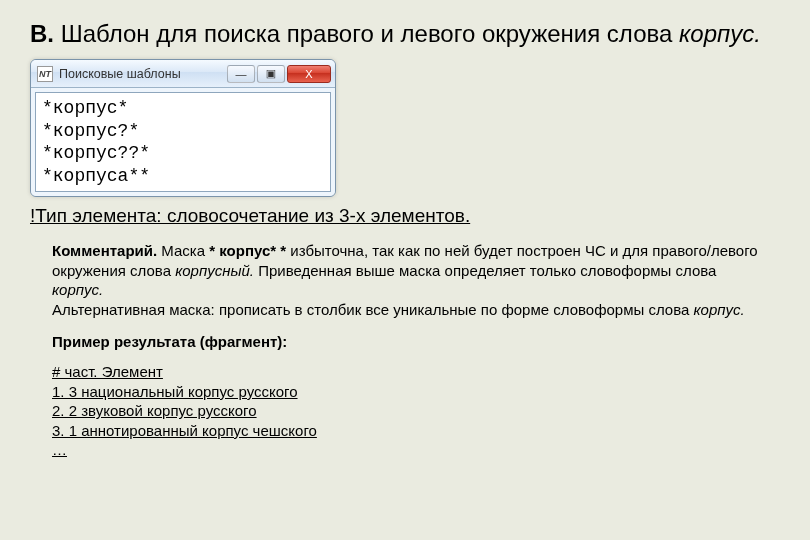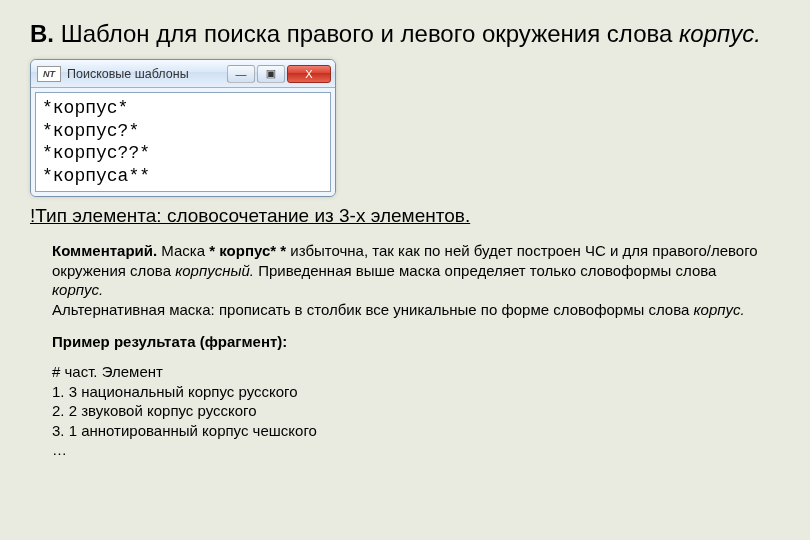--- a/index.html
+++ b/index.html
@@ -31,21 +31,21 @@
     }
     .titlebar {
       height: 28px;
       background: linear-gradient(to bottom, #f5faff 0%, #dbe8f7 45%, #cfe0f3 46%, #e6f0fb 100%);
       display: flex;
       align-items: center;
       padding: 0 4px 0 6px;
       border-bottom: 1px solid #9cb3c8;
     }
     .app-icon {
-      width: 24px; height: 16px;
+      width: 16px; height: 16px;
       background: #fff;
       border: 1px solid #999;
       display: flex; align-items: center; justify-content: center;
       font-size: 9px; font-weight: bold; color: #444;
       margin-right: 6px;
       font-style: italic;
     }
     .win-title {
       font-size: 12.5px;
       color: #333;
@@ -98,20 +98,21 @@
     .result-title {
       font-size: 15px;
       font-weight: bold;
       margin: 0 22px 12px 22px;
     }
     .result-block {
       font-size: 15px;
       line-height: 1.3;
       margin: 7px 22px;
       white-space: pre-line;
+      text-decoration: underline;
     }
   </style>
 </head>
 <body>
 
 <div class="heading">
   <span class="prefix">В.</span><span> Шаблон для поиска правого и левого окружения слова </span><span class="italic">корпус.</span>
 </div>
 
 <div class="window">

